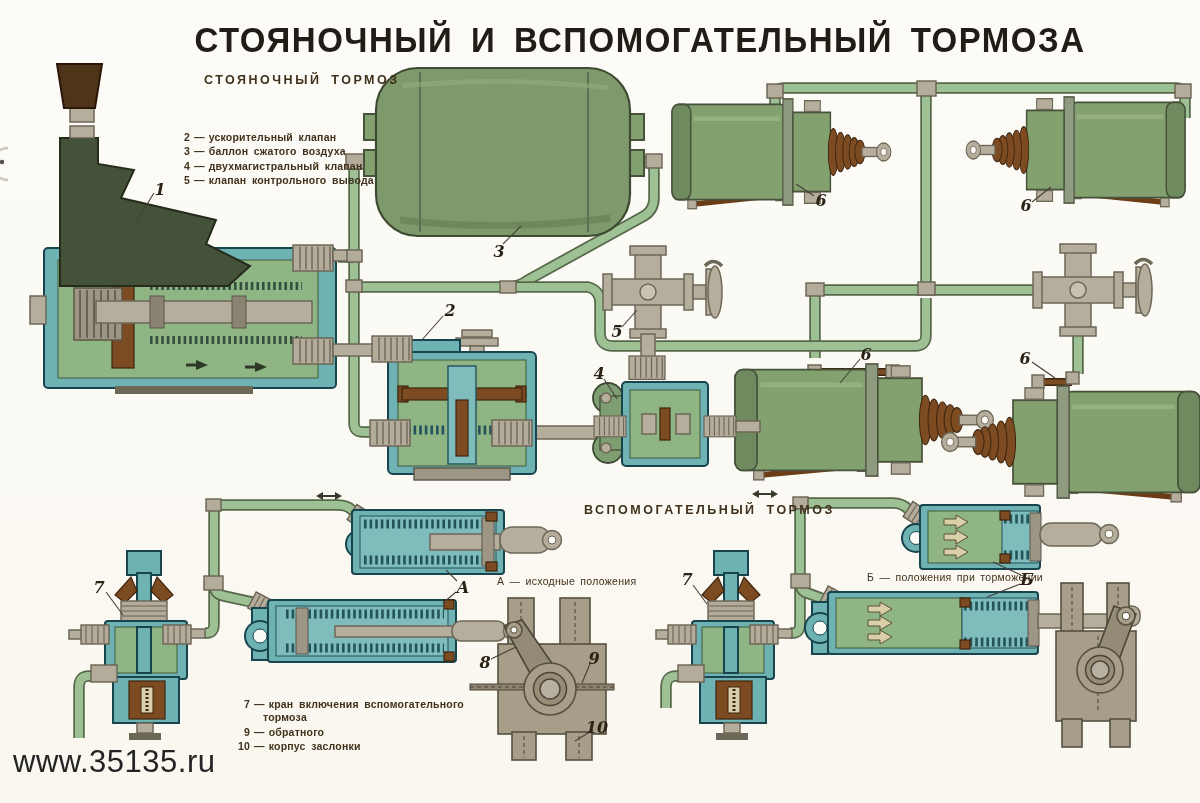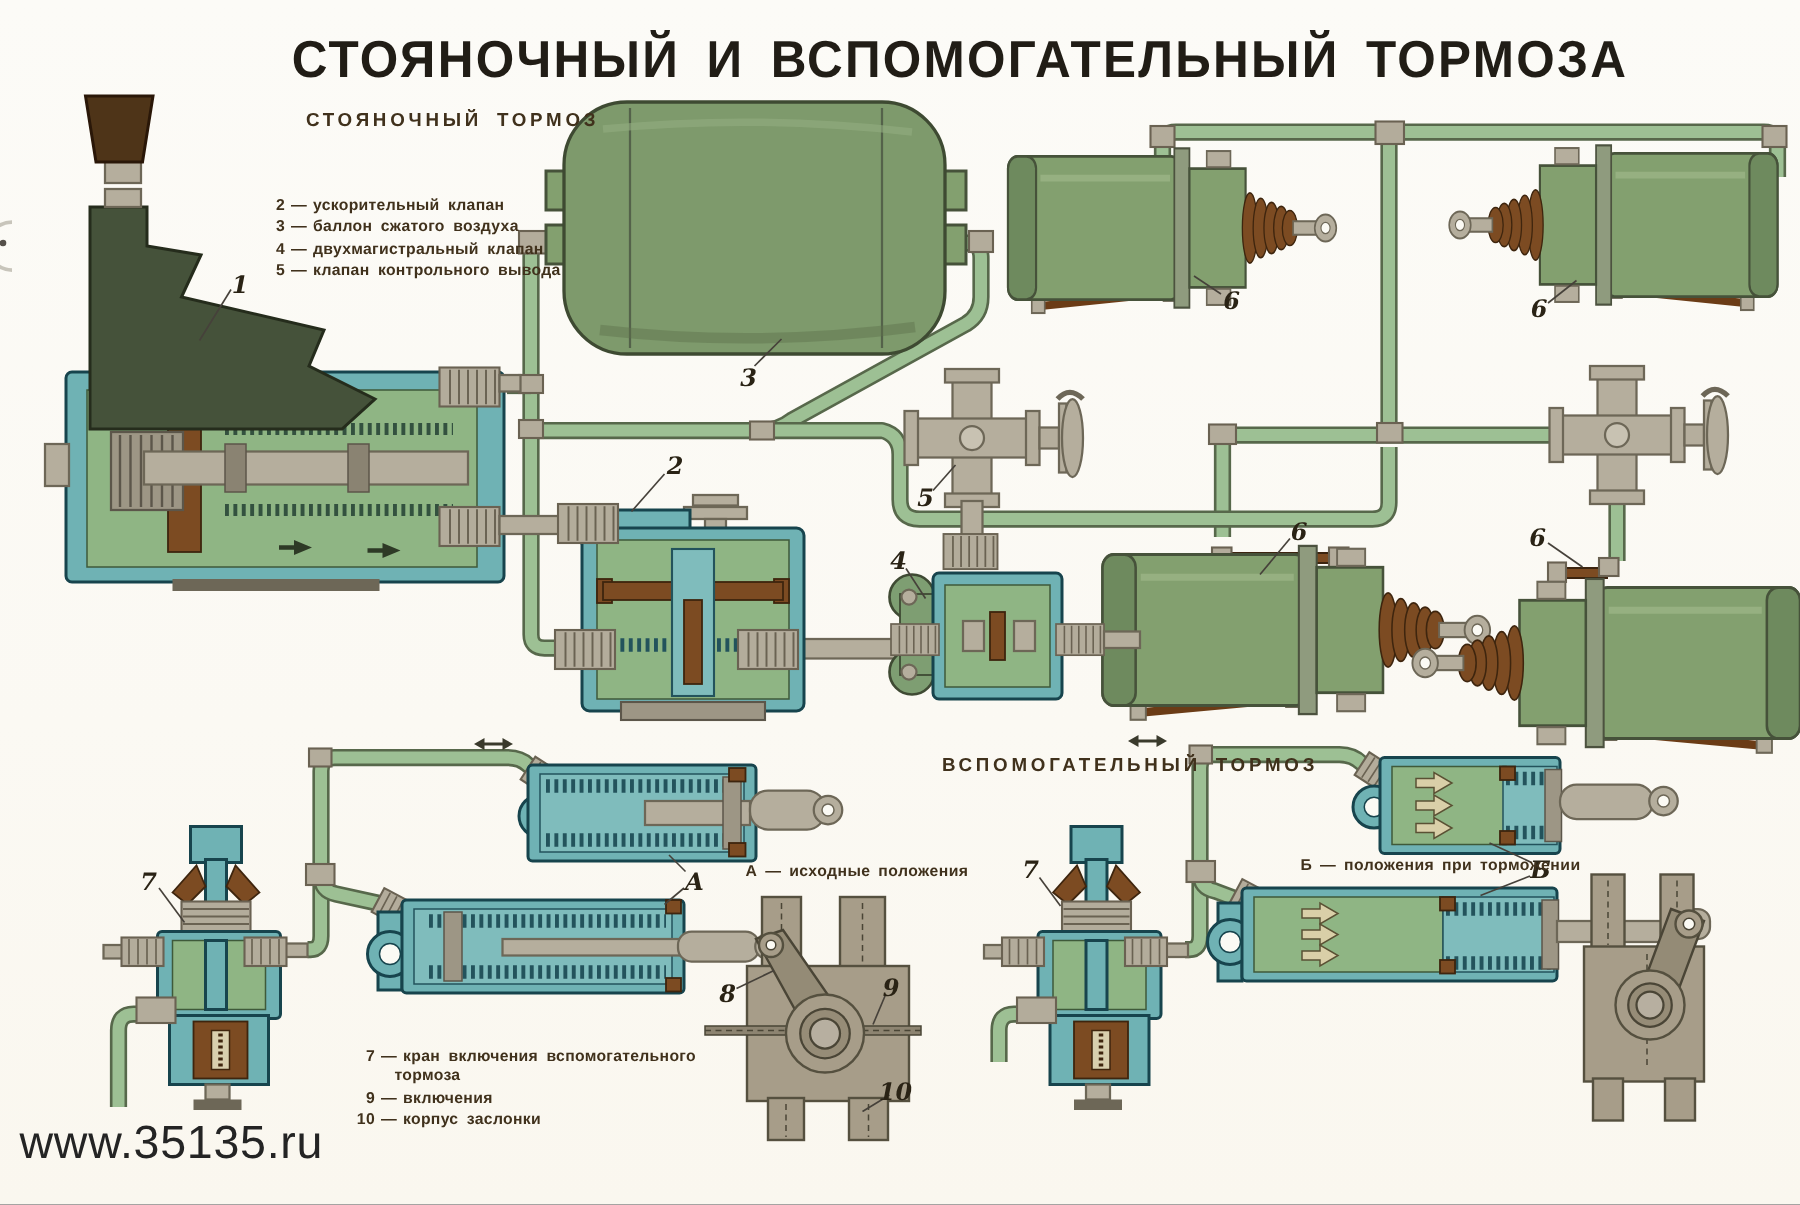--- a/index.html
+++ b/index.html
@@ -9,29 +9,29 @@
   .page svg{position:absolute;left:0;top:0;}
   .ov{position:absolute;color:#40311c;}
   .title{left:150px;top:22px;width:980px;text-align:center;
          font-weight:700;font-size:33px;line-height:1.1;color:#211d16;
          letter-spacing:1.5px;word-spacing:7px;transform:scaleY(1.05);}
   .sheet{left:1181px;top:22px;width:64px;text-align:right;color:#272218;line-height:1;}
   .sheet-l{font-weight:700;font-size:13px;letter-spacing:2px;}
   .sheet-n{font-weight:700;font-size:31px;letter-spacing:1px;margin-top:1px;}
   .sec{font-weight:700;font-size:12.5px;letter-spacing:2.5px;word-spacing:4px;}
   .sec-park{left:204px;top:73px;}
-  .sec-aux{left:584px;top:503px;margin-left:44px;}
+  .sec-aux{left:584px;top:503px;}
   .legend{font-weight:700;font-size:10.5px;line-height:1.28;
           letter-spacing:0.2px;word-spacing:2.5px;}
   .leg1{left:176px;top:131px;width:248px;}
   .leg2{left:204px;top:698px;width:238px;margin-left:32px;}
   .leg-item{padding-left:27px;text-indent:-27px;margin-bottom:1px;}
   .ln{display:inline-block;min-width:14px;text-align:right;text-indent:0;}
   .ld{padding:0 4px;}
-  .cap{font-weight:700;font-size:10.5px;letter-spacing:0.3px;word-spacing:2px;}
+  .cap{font-weight:400;font-size:10.5px;letter-spacing:0.3px;word-spacing:2px;}
   .capA{left:497px;top:575px;}
   .capB{left:867px;top:571px;}
   .wm{left:13px;top:744px;font-size:31px;font-weight:400;color:#242424;letter-spacing:0.5px;text-align:right;}
   
   .po{fill:none;stroke:#57684b;stroke-width:11.5;stroke-linejoin:round;}
   .pi{fill:none;stroke:#9dc094;stroke-width:8;stroke-linejoin:round;}
   .ho{fill:none;stroke:#3c240f;stroke-width:8;}
   .hi{fill:none;stroke:#7c4b22;stroke-width:5.2;}
   .mj{fill:#b3ac9b;stroke:#6a6252;stroke-width:1.4;}
   .teal{fill:#6fb2b4;stroke:#17444d;stroke-width:2;}
@@ -452,18 +452,18 @@
     <div class="leg-item"><span class="ln">3</span><span class="ld">—</span><span>баллон сжатого воздуха</span></div>
     <div class="leg-item"><span class="ln">4</span><span class="ld">—</span><span>двухмагистральный клапан</span></div>
     <div class="leg-item"><span class="ln">5</span><span class="ld">—</span><span>клапан контрольного вывода</span></div>
   </div>
 
   <div class="ov cap capA">А — исходные положения</div>
   <div class="ov cap capB">Б — положения при торможении</div>
 
   <div class="ov legend leg2">
     <div class="leg-item"><span class="ln">7</span><span class="ld">—</span><span>кран включения вспомогательного тормоза</span></div>
-    <div class="leg-item"><span class="ln">9</span><span class="ld">—</span><span>включения</span></div>
+    <div class="leg-item"><span class="ln">9</span><span class="ld">—</span><span>обратного</span></div>
     <div class="leg-item"><span class="ln">10</span><span class="ld">—</span><span>корпус заслонки</span></div>
   </div>
 
   <div class="ov wm">www.35135.ru</div>
 </div>
 
 </body></html>

